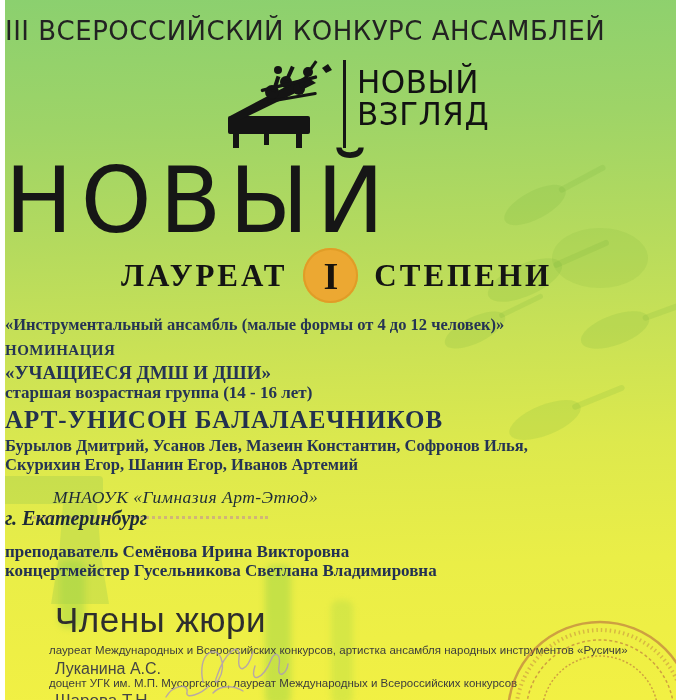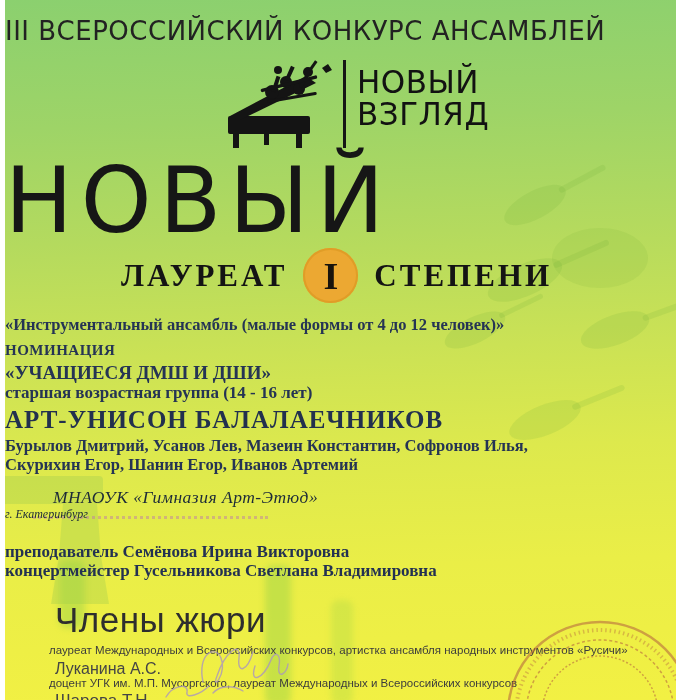--- a/index.html
+++ b/index.html
@@ -24,21 +24,21 @@
     display:flex;align-items:center;justify-content:center;font-size:38px;letter-spacing:0;color:#19140c;}
   .serif{font-family:"Liberation Serif",serif;font-weight:bold;color:#253454;}
   .cat-line{top:315px;font-size:16.5px;}
   .nom-label{top:342px;font-size:15px;letter-spacing:.5px;}
   .nom-value{top:362px;font-size:19px;}
   .age-line{top:383px;font-size:17px;}
   .ensemble{top:406px;font-size:25px;letter-spacing:1px;color:#22304e;}
   .members1{top:436px;font-size:16.5px;}
   .members2{top:455px;font-size:16.5px;}
   .inst{top:487px;font-family:"Liberation Serif",serif;font-style:italic;font-weight:normal;font-size:17.5px;color:#1c2a38;letter-spacing:.5px;margin-left:48px;}
-  .city{top:507px;font-family:"Liberation Serif",serif;font-style:italic;font-weight:normal;font-size:12px;color:#1c2a38;}
+  .city{top:507px;font-family:"Liberation Serif",serif;font-style:italic;font-weight:bold;font-size:20px;color:#1c2a38;}
   .teacher{top:542px;font-size:17px;color:#233152;}
   .concert{top:561px;font-size:17px;color:#233152;}
   
   .jury-heading{position:absolute;left:50px;top:600px;font-size:35px;color:#2e2e2e;letter-spacing:.5px;}
   .jury-title-1{position:absolute;left:44px;top:644px;font-size:11.5px;color:#3c3c3c;white-space:nowrap;}
   .jury-name-1{position:absolute;left:50px;top:660px;font-size:16px;color:#454545;}
   .jury-title-2{position:absolute;left:44px;top:677px;font-size:11.5px;color:#3c3c3c;white-space:nowrap;}
   .jury-name-2{position:absolute;left:50px;top:691px;font-size:17px;color:#454545;}
   
   .dotted-line{position:absolute;left:28px;top:516px;width:235px;border-top:3px dotted rgba(190,125,165,.5);}

